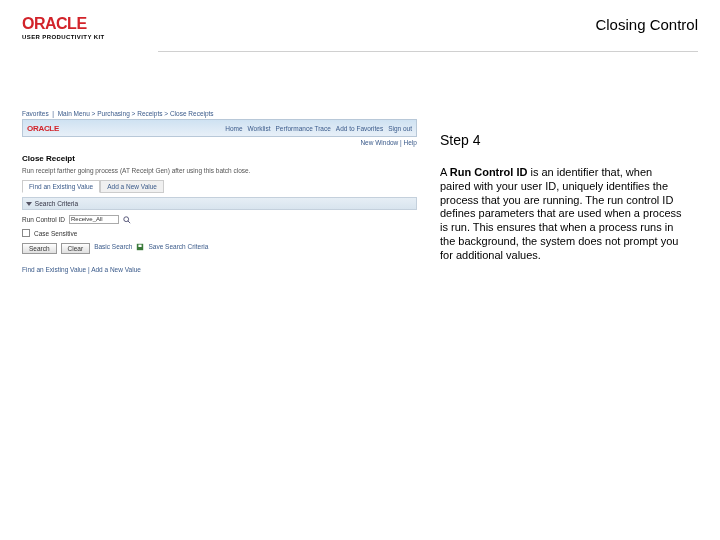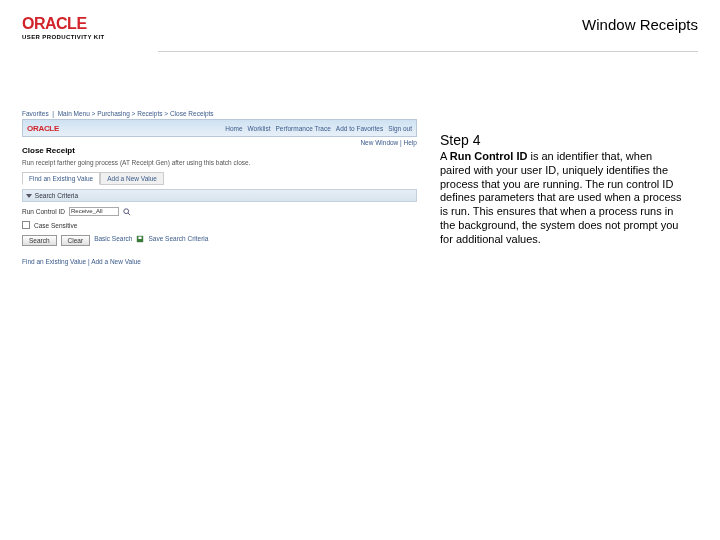--- a/index.html
+++ b/index.html
@@ -86,20 +86,21 @@
   }
   .shot-sub {
     text-align: right;
     color: #3a5a8a;
     margin-top: 2px;
   }
   .shot-h {
     font-weight: bold;
     color: #000;
     font-size: 8px;
+    margin-top: 8px;
   }
   .shot-desc {
     margin-top: 4px;
     color: #555;
   }
   .shot-tabs {
     display: flex;
     margin-top: 6px;
   }
   .shot-tab {
@@ -158,35 +159,35 @@
 
   
   .instr {
     position: absolute;
     top: 132px;
     left: 440px;
     width: 245px;
   }
   .step-label {
     font-size: 14px;
-    margin-bottom: 2px;
+    margin-bottom: 18px;
   }
   .instr-body {
     font-size: 11px;
     line-height: 1.25;
   }
   .instr-body .bold { font-weight: bold; }
 </style>
 </head>
 <body>
 
 <div class="header">
   <div class="oracle-logo">ORACLE</div>
   <div class="upk-sub">USER PRODUCTIVITY KIT</div>
-  <div class="header-title">Window Receipts</div>
+  <div class="header-title">Closing Control</div>
   <div class="header-rule"></div>
 </div>
 
 <div class="shot">
   <div class="shot-breadcrumb">
     <span>Favorites</span> &nbsp;|&nbsp;
     <span>Main Menu</span> &gt;
     <span>Purchasing</span> &gt;
     <span>Receipts</span> &gt;
     <span>Close Receipts</span>

